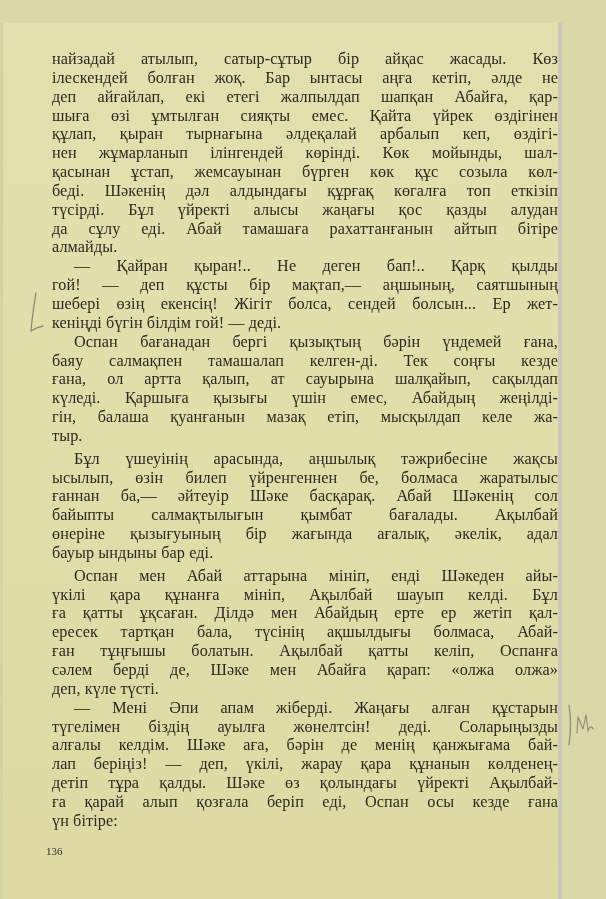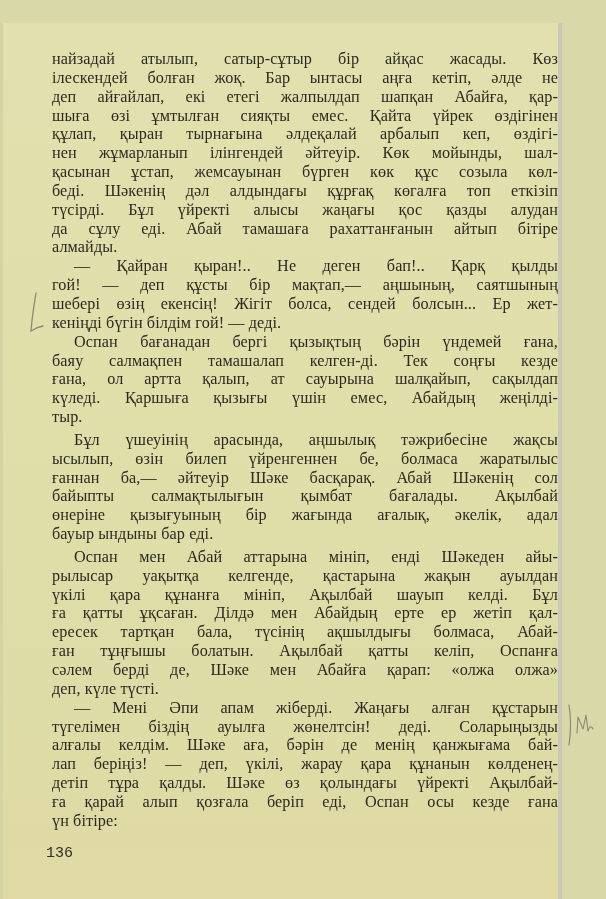--- a/index.html
+++ b/index.html
@@ -64,22 +64,22 @@
       padding-left: 22px;
     }
     .para-gap {
       display: block;
       height: 4px;
     }
     .page-number {
       position: absolute;
       left: 46px;
       top: 822px;
-      font-family: Liberation Mono, monospace;
-      font-size: 15px;
+      font-family: Liberation Serif, serif;
+      font-size: 11px;
       color: #2e2d25;
     }
     .pencil-mark-left {
       position: absolute;
       left: 22px;
       top: 268px;
       width: 22px;
       height: 46px;
     }
     .pencil-mark-right {
@@ -98,59 +98,59 @@
   <div class="page-right-edge"></div>
 
   <div class="text-block">
 
     <div>
       <span class="line">найзадай атылып, сатыр-сұтыр бір айқас жасады. Көз</span>
       <span class="line">ілескендей болған жоқ. Бар ынтасы аңға кетіп, әлде не</span>
       <span class="line">деп айғайлап, екі етегі жалпылдап шапқан Абайға, қар-</span>
       <span class="line">шыға өзі ұмтылған сияқты емес. Қайта үйрек өздігінен</span>
       <span class="line">құлап, қыран тырнағына әлдеқалай арбалып кеп, өздігі-</span>
-      <span class="line">нен жұмарланып ілінгендей әйтеуір. Көк мойынды, шал-</span>
+      <span class="line">нен жұмарланып ілінгендей көрінді. Көк мойынды, шал-</span>
       <span class="line">қасынан ұстап, жемсауынан бүрген көк құс созыла көл-</span>
       <span class="line">беді. Шәкенің дәл алдындағы құрғақ көгалға топ еткізіп</span>
       <span class="line">түсірді. Бұл үйректі алысы жаңағы қос қазды алудан</span>
       <span class="line">да сұлу еді. Абай тамашаға рахаттанғанын айтып бітіре</span>
       <span class="line last">алмайды.</span>
     </div>
 
     <div>
       <span class="line indent">— Қайран қыран!.. Не деген бап!.. Қарқ қылды</span>
       <span class="line">гой! — деп құсты бір мақтап,— аңшының, саятшының</span>
       <span class="line">шебері өзің екенсің! Жігіт болса, сендей болсын... Ер жет-</span>
       <span class="line last">кеніңді бүгін білдім гой! — деді.</span>
     </div>
 
     <div>
       <span class="line indent">Оспан бағанадан бергі қызықтың бәрін үндемей ғана,</span>
       <span class="line">баяу салмақпен тамашалап келген-ді. Тек соңғы кезде</span>
       <span class="line">ғана, ол артта қалып, ат сауырына шалқайып, сақылдап</span>
       <span class="line">күледі. Қаршыға қызығы үшін емес, Абайдың жеңілді-</span>
+      <span class="line">гін, балаша қуанғанын мазақ етіп, мысқылдап келе жа-</span>
       <span class="line last">тыр.</span>
     </div>
 
     <span class="para-gap"></span>
 
     <div>
       <span class="line indent">Бұл үшеуінің арасында, аңшылық тәжрибесіне жақсы</span>
       <span class="line">ысылып, өзін билеп үйренгеннен бе, болмаса жаратылыс</span>
       <span class="line">ғаннан ба,— әйтеуір Шәке басқарақ. Абай Шәкенің сол</span>
       <span class="line">байыпты салмақтылығын қымбат бағалады. Ақылбай</span>
       <span class="line">өнеріне қызығуының бір жағында ағалық, әкелік, адал</span>
       <span class="line last">бауыр ындыны бар еді.</span>
     </div>
 
     <span class="para-gap"></span>
 
     <div>
       <span class="line indent">Оспан мен Абай аттарына мініп, енді Шәкеден айы-</span>
-      <span class="line">рылысар уақытқа келгенде, қастарына жақын ауылдан</span>
       <span class="line">үкілі қара құнанға мініп, Ақылбай шауып келді. Бұл</span>
       <span class="line">ға қатты ұқсаған. Ділдә мен Абайдың ерте ер жетіп қал-</span>
       <span class="line">ересек тартқан бала, түсінің ақшылдығы болмаса, Абай-</span>
       <span class="line">ған тұңғышы болатын. Ақылбай қатты келіп, Оспанға</span>
       <span class="line">сәлем берді де, Шәке мен Абайға қарап: «олжа олжа»</span>
       <span class="line last">деп, күле түсті.</span>
     </div>
 
     <div>
       <span class="line indent">— Мені Әпи апам жіберді. Жаңағы алған құстарын</span>

